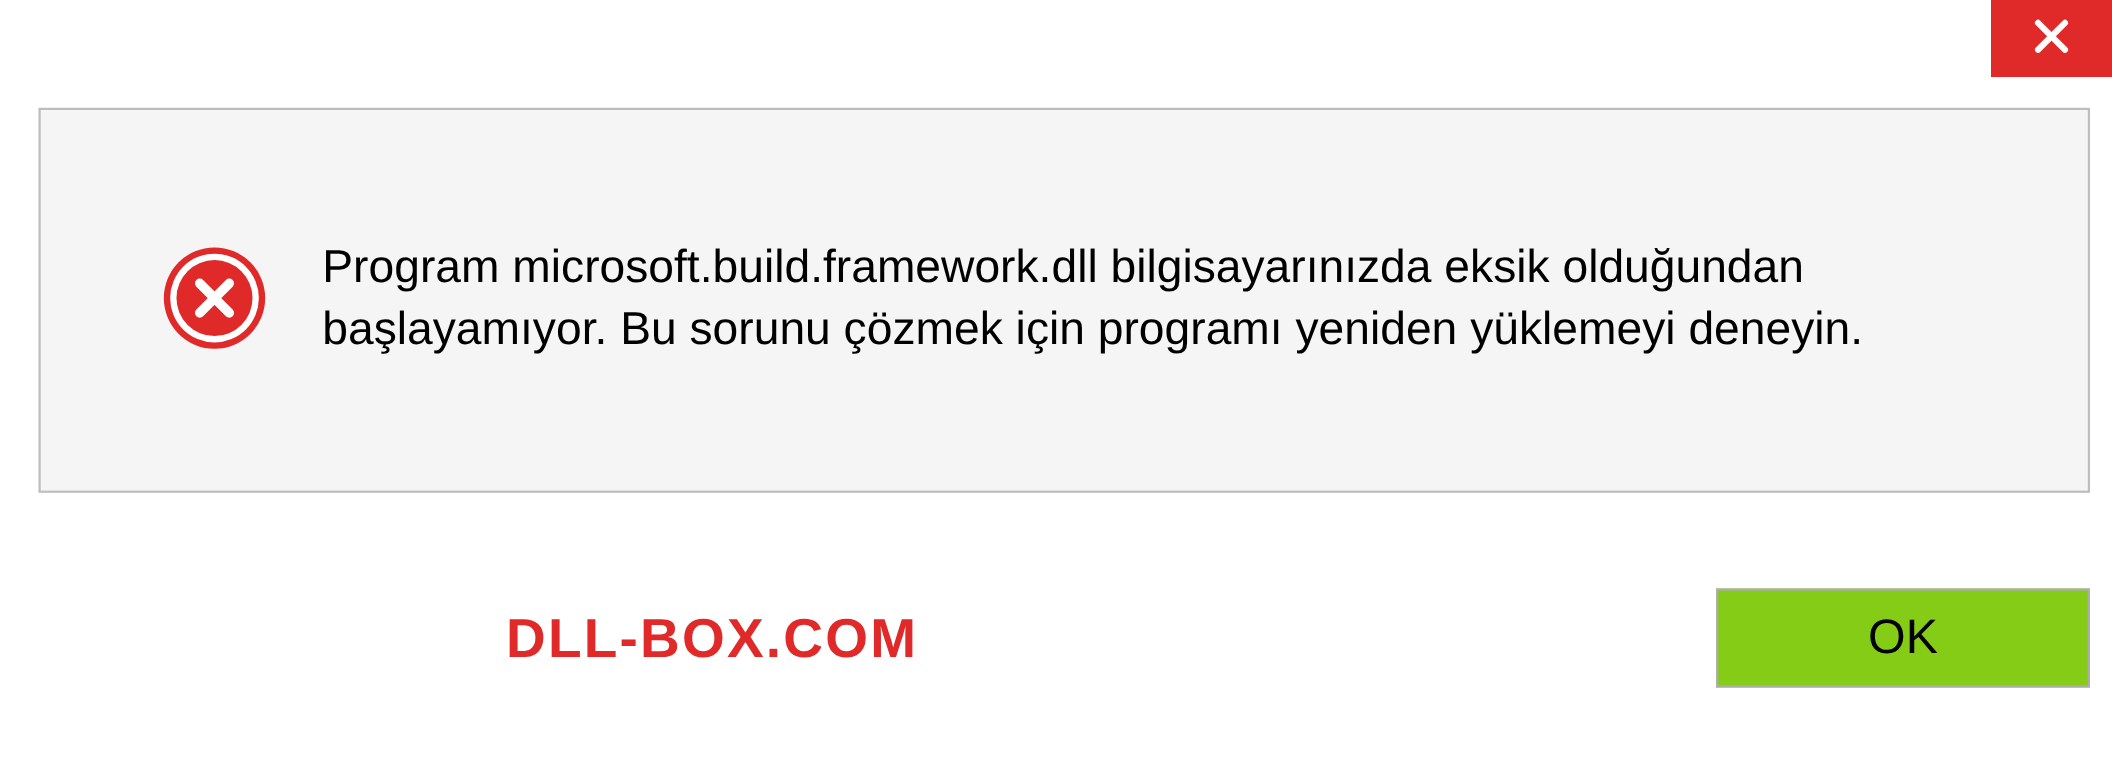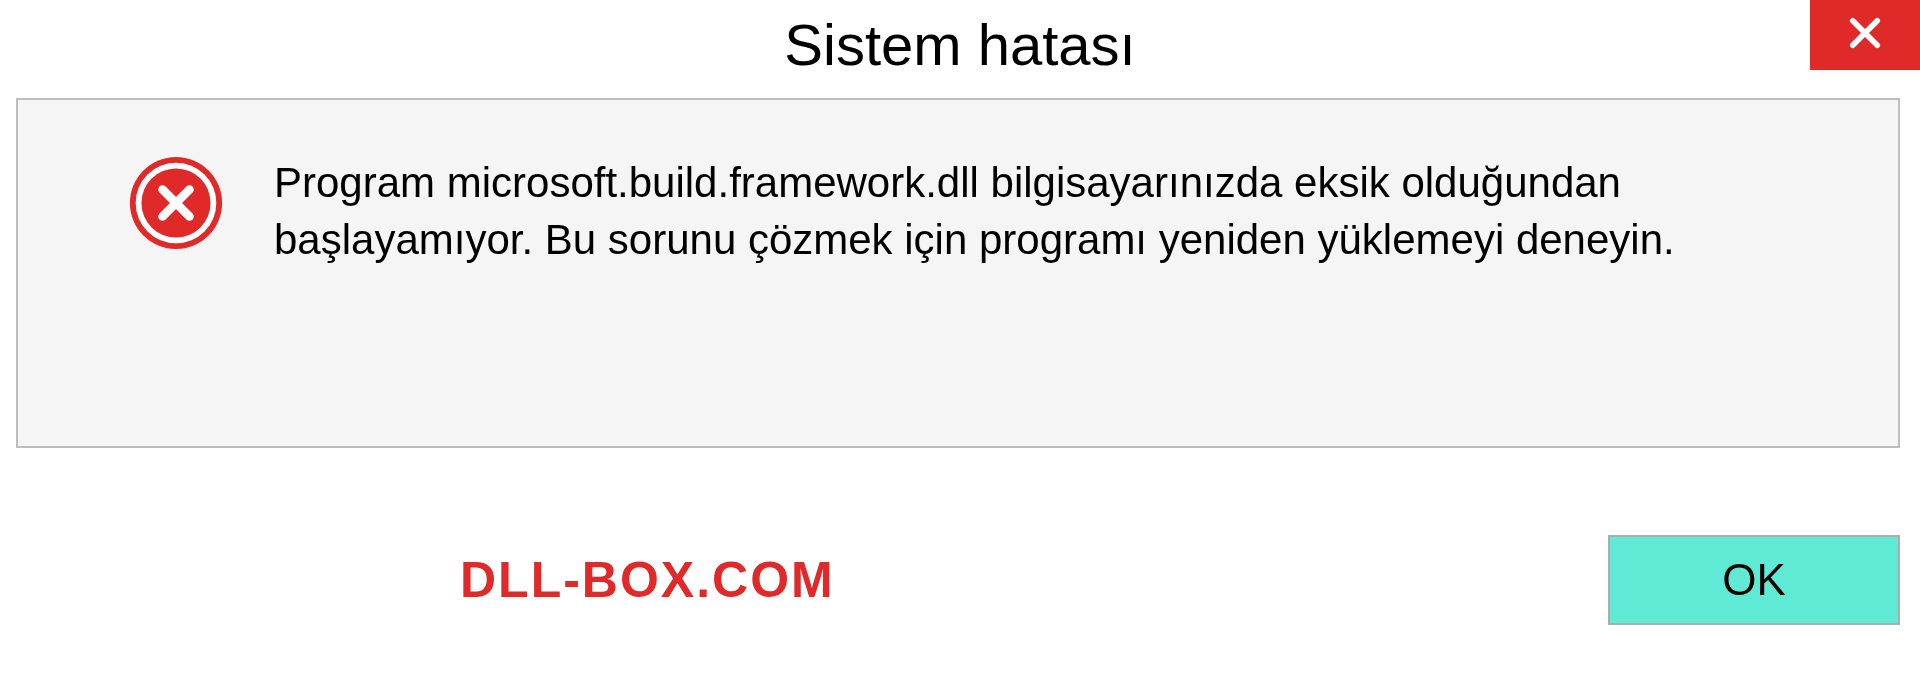--- a/index.html
+++ b/index.html
@@ -44,26 +44,27 @@
       display: flex;
       align-items: center;
       justify-content: center;
       cursor: pointer;
     }
     .close-btn svg {
       width: 42px;
       height: 42px;
     }
     .content-panel {
-      margin: 10px 20px 0 16px;
+      margin: 10px 20px 0 35px;
       border: 2px solid #bdbdbd;
       background: #f5f5f5;
       flex: 0 0 auto;
       padding: 55px 60px 60px 110px;
       display: flex;
+      align-items: center;
       gap: 50px;
       min-height: 350px;
     }
     .error-icon {
       flex-shrink: 0;
       width: 96px;
       height: 96px;
     }
     .message-text {
       font-size: 42px;
@@ -80,40 +81,39 @@
     }
     .watermark {
       font-size: 50px;
       font-weight: 800;
       color: #e02a2a;
       letter-spacing: 2px;
       margin-left: 440px;
       font-family: Arial, Helvetica, sans-serif;
     }
     .ok-button {
-      width: 292px;
+      width: 340px;
       height: 90px;
       border: 2px solid #adadad;
-      background: #5eead4;
+      background: #84cc16;
       font-size: 44px;
       color: #000;
       display: flex;
       align-items: center;
       justify-content: center;
       cursor: pointer;
       font-family: inherit;
     }
   </style>
 </head>
 <body>
 
 <div class="dialog-container">
 
   <div class="titlebar">
-    <div class="title-text">Sistem hatası</div>
     <div class="close-btn">
       <span>
         <svg viewBox="0 0 24 24" fill="none" stroke="#ffffff" stroke-width="3.2" stroke-linecap="round">
           <line x1="5" y1="5" x2="19" y2="19"></line>
           <line x1="19" y1="5" x2="5" y2="19"></line>
         </svg>
       </span>
     </div>
   </div>
 

